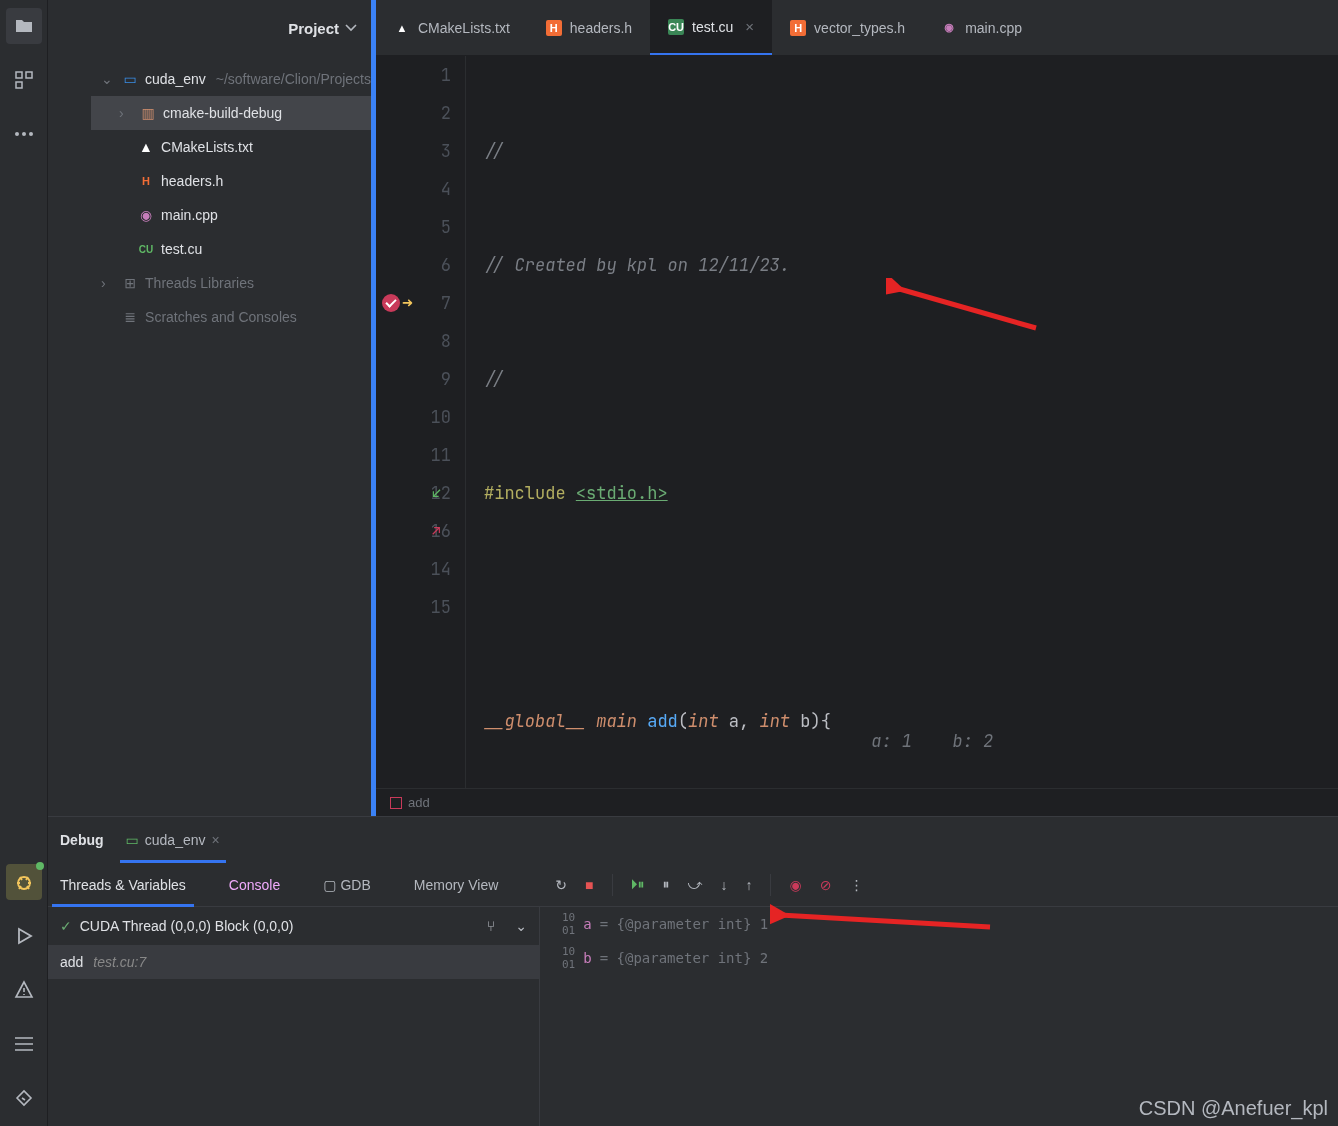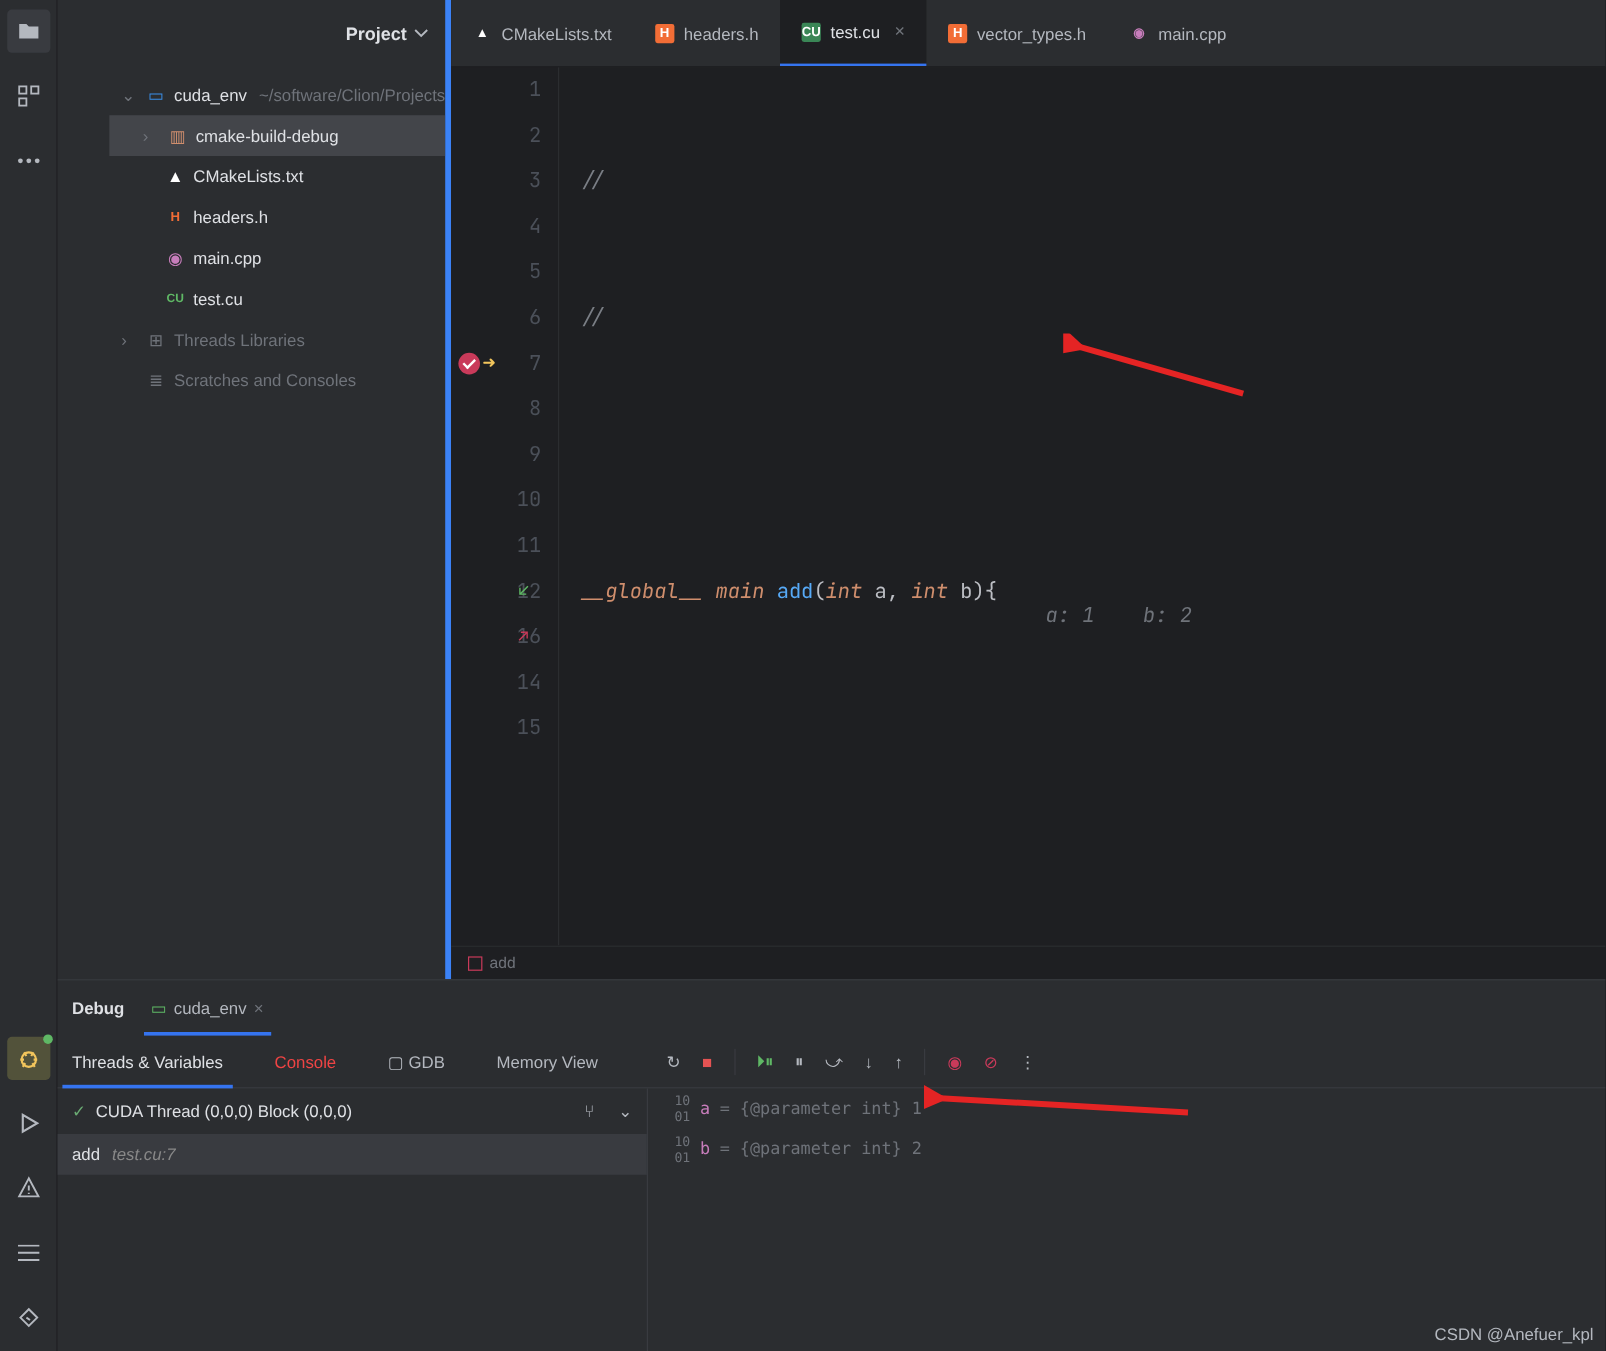--- a/index.html
+++ b/index.html
@@ -258,21 +258,21 @@
 .var-row .varic { color:#6f737a; font-size:11px; }
 .var-row .vname { color:#c77dbb; }
 .var-row .vval { color:#6f737a; }
 .red-arrow {
   position: absolute;
   pointer-events: none;
 }
 .watermark {
   position: absolute;
   right: 10px; bottom: 6px;
-  color: #b4b8bf; font-size: 14px;
+  color: #b4b8bf; font-size: 20px;
 }
 </style>
 </head>
 <body>
 
 <div class="main-layout">
   <div class="left-rail">
     <div class="rail-icon active">
         <svg width="20" height="20" viewBox="0 0 20 20">
           <path fill="currentColor" d="M2 4h6l2 2h8v10H2z"></path>
@@ -422,21 +422,23 @@
             <div class="nav-icons" style="top:418px;">
               <span style="color:#5fb865;">↙</span>
               <span style="color:#c93a5a;">↗</span>
             </div>
             <div class="ln">16</div>
             <div class="ln">14</div>
             <div class="ln">15</div>
           </div>
           <div class="code">
             <div class="line"><span class="c-comment">//</span></div>
+            <div class="line"><span class="c-comment">// Created by kpl on 12/11/23.</span></div>
             <div class="line"><span class="c-comment">//</span></div>
+            <div class="line"><span class="c-macro">#include </span><span class="c-inc">&lt;stdio.h&gt;</span></div>
             <div class="line"></div>
             <div class="line"><span class="c-kw">__global__</span><span class="c-kw"> main </span><span class="c-fn">add</span><span>(</span><span class="c-kw">int</span><span> a</span><span>, </span><span class="c-kw">int</span><span> b</span><span>){</span><span class="c-hint" style="margin-left:20px;">  a: 1</span><span class="c-hint" style="margin-left:20px;">  b: 2</span></div>
             
             
             
             
             
             
             
             
@@ -467,21 +469,21 @@
         <div class="debug-tab sub active-sub">
           <span style="color:#5fb865;">▭</span>
           <span>cuda_env</span>
           <span class="close-x">×</span>
         </div>
       </div>
       <div class="debug-toolbar">
         <div class="tool-tab active">
             <span>Threads &amp; Variables</span>
           </div>
-        <div class="tool-tab" style="color:#ef4444;">
+        <div class="tool-tab" style="color:#f0abfc;">
             <span>Console</span>
           </div>
         <div class="tool-tab" style="color:#b4b8bf;">
             <span style="margin-right:4px;">▢</span>
             <span>GDB</span>
           </div>
         <div class="tool-tab" style="color:#b4b8bf;">
             <span>Memory View</span>
           </div>
         <div class="icons">

